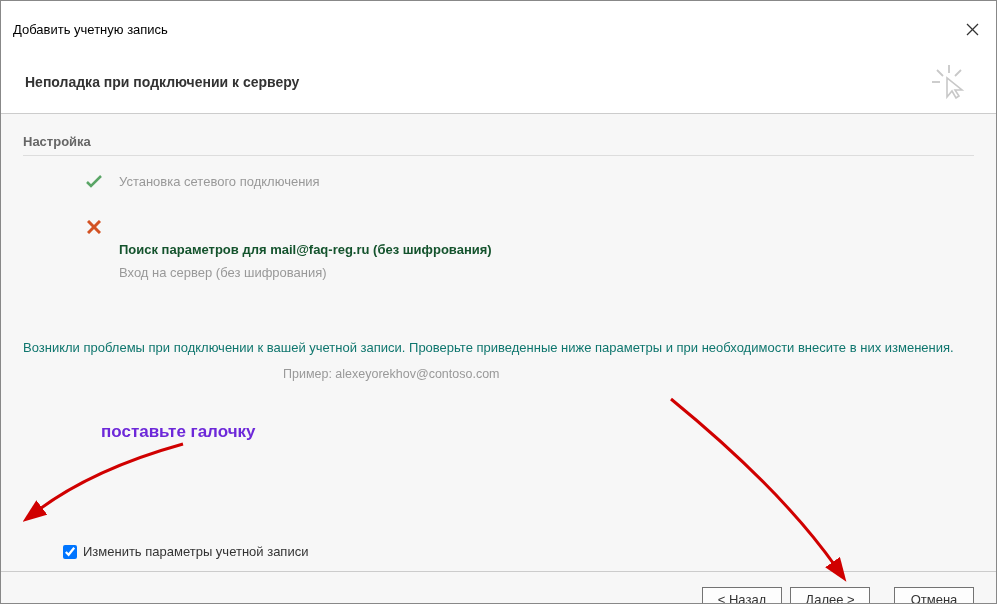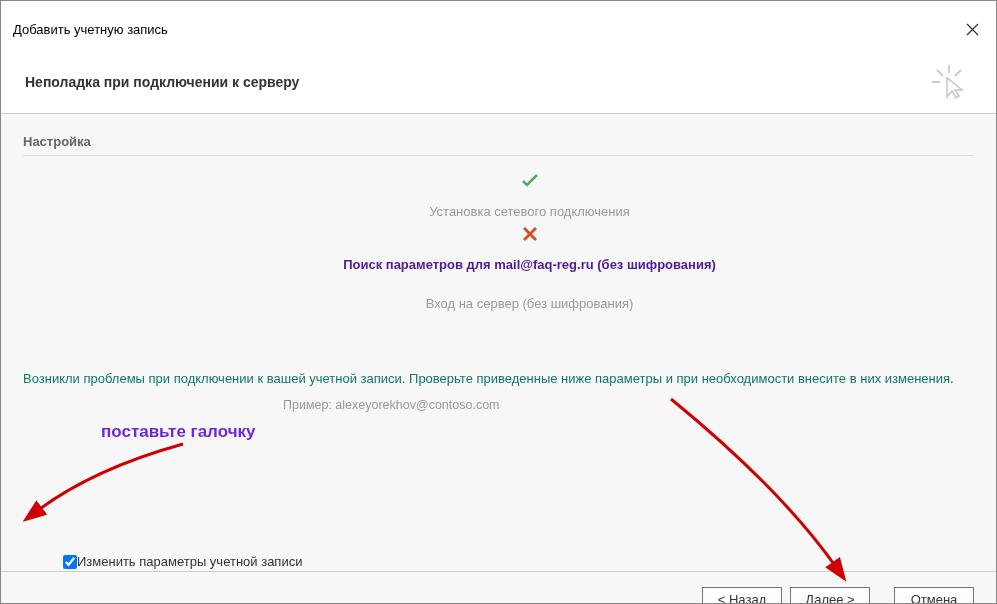--- a/index.html
+++ b/index.html
@@ -44,44 +44,44 @@
     .section-label { color: #666; font-size: 13px; margin-bottom: 6px; }
     .section-label.bold { font-weight: bold; }
     .divider { border: none; border-top: 1px solid #ddd; margin: 6px 0 18px 0; }
     .status-intro { color: #888; font-size: 13px; margin-bottom: 14px; margin-left: 2px; }
     .status-row {
       display: flex;
       align-items: center;
       gap: 16px;
       margin-left: 62px;
       margin-bottom: 8px;
-      flex-direction: column;
     }
     .status-icon { width: 18px; display: flex; justify-content: center; }
     .status-text { color: #999; font-size: 13px; }
-    .status-text.emph { color: #4c1d95; font-weight: bold; }
+    .status-text.emph { color: #14532d; font-weight: bold; margin-top: 45px; }
     .status-text .bold { font-weight: bold; }
     .problem-text { color: #0f766e; font-size: 13px; margin-top: 60px; margin-bottom: 12px; }
     .email-row { display: flex; align-items: center; gap: 10px; }
     .email-label { color: #888; font-size: 13px; }
     .email-input {
       width: 300px; height: 23px;
       border: 1px solid #aaa;
       padding: 2px 6px;
       font-size: 13px;
       color: #333;
       background: #fff;
     }
     .email-example { color: #999; font-size: 12.5px; margin-left: 260px; margin-top: 4px; }
     .checkbox-row {
       position: absolute;
-      bottom: 2px;
+      bottom: 12px;
       left: 22px;
       display: flex;
       align-items: center;
+      gap: 6px;
       color: #333;
       font-size: 13px;
       padding-left: 40px;
     }
     .checkbox-row input { width: 14px; height: 14px; }
     .annotation-text {
       position: absolute;
       color: #6d28d9;
       font-weight: bold;
       font-size: 17px;

